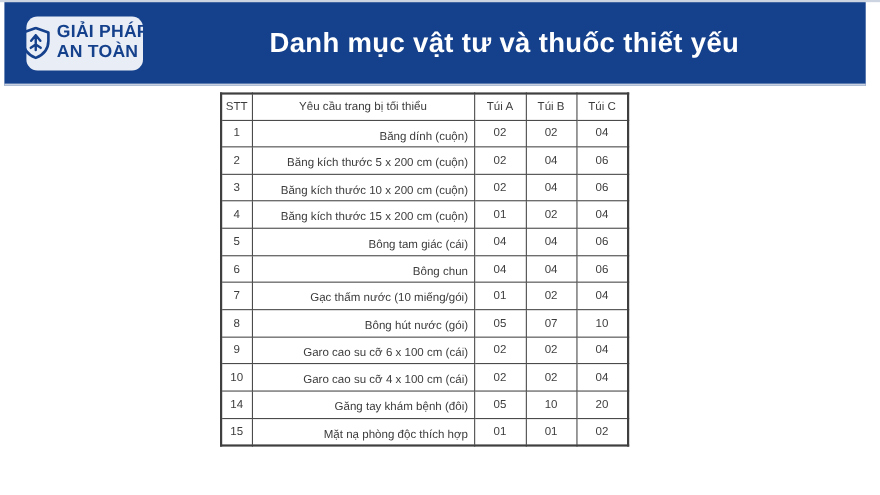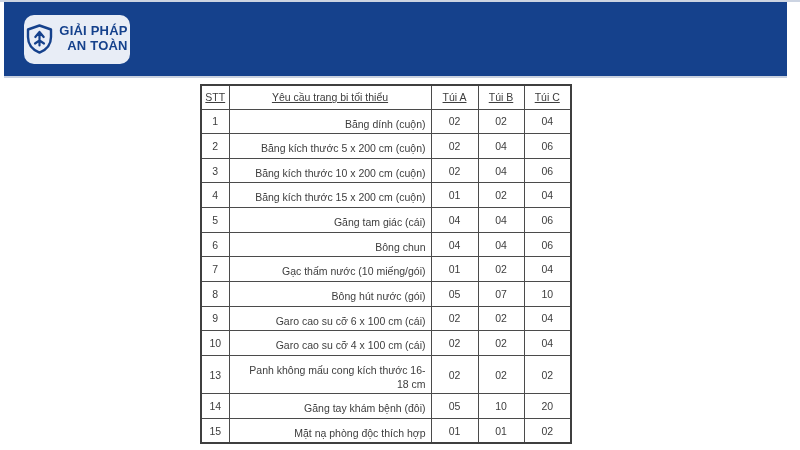--- a/index.html
+++ b/index.html
@@ -27,23 +27,23 @@
     width:106px; height:49px;
     background:#e8edf6;
     border-radius:10px;
     display:flex; align-items:center; justify-content:center;
     gap:6px; flex-shrink:0;
   }
   .logo-box svg { display:block; }
   .logo-text {
     color:#15418c;
     font-weight:bold;
-    font-size:13px;
+    font-size:16px;
     line-height:1.15;
-    text-align:right;
+    text-align:left;
     letter-spacing:0.2px;
     white-space:nowrap;
   }
   .title-wrap { flex:1; text-align:center; }
   .page-title {
     color:#ffffff;
     font-size:25px;
     font-weight:bold;
     letter-spacing:0.3px;
   }
@@ -55,21 +55,21 @@
     table-layout:fixed;
     color:#3d3d3d;
     border:2px solid #3f3f3f;
   }
   .doc-table th, .doc-table td {
     border:1px solid #4b4b4b;
     font-size:10.5px;
     font-weight:normal;
     vertical-align:middle;
   }
-  .doc-table th { height:24px; text-align:center; padding:0 2px;text-decoration:underline; }
+  .doc-table th { height:24px; text-align:center; padding:0 2px; }
   .doc-table td { height:22px; }
   .doc-table td.num { text-align:center; padding:0 2px; }
   .doc-table td.item { text-align:right; padding:8px 5px 2px 6px; line-height:1.3; }
 </style>
 </head>
 <body>
 
 <div class="top-hairline"></div>
 
 <div class="header-band">
@@ -77,20 +77,23 @@
     <span>
       <svg width="27" height="30" viewBox="0 0 27 30" fill="none">
         <path d="M13.5 1.5 L25 5.5 V13 C25 20.5 20.5 25.8 13.5 28.6 C6.5 25.8 2 20.5 2 13 V5.5 Z" stroke="#15418c" stroke-width="2.4" stroke-linejoin="round"></path>
         <path d="M13.5 21.5 V9.5 M13.5 8 L9.3 13 M13.5 8 L17.7 13 M9 19.5 L13.5 16.5 L18 19.5" stroke="#15418c" stroke-width="2.2" stroke-linecap="round" stroke-linejoin="round"></path>
       </svg>
     </span>
     <span class="logo-text">
       <span>GIẢI PHÁP</span><br>
       <span>AN TOÀN</span>
     </span>
+  </div>
+  <div class="title-wrap">
+    <span class="page-title">Danh mục vật tư và thuốc thiết yếu</span>
   </div>
 </div>
 
 <table class="doc-table">
   <colgroup>
     <col style="width:28px">
     <col style="width:202px">
     <col style="width:47px">
     <col style="width:46px">
     <col style="width:47px">
@@ -128,21 +131,21 @@
       </tr>
       <tr>
         <td class="num">4</td>
         <td class="item">Băng kích thước 15 x 200 cm (cuộn)</td>
         <td class="num">01</td>
         <td class="num">02</td>
         <td class="num">04</td>
       </tr>
       <tr>
         <td class="num">5</td>
-        <td class="item">Găng tam giác (cái)</td>
+        <td class="item">Bông tam giác (cái)</td>
         <td class="num">04</td>
         <td class="num">04</td>
         <td class="num">06</td>
       </tr>
       <tr>
         <td class="num">6</td>
         <td class="item">Bông chun</td>
         <td class="num">04</td>
         <td class="num">04</td>
         <td class="num">06</td>
@@ -169,27 +172,20 @@
         <td class="num">04</td>
       </tr>
       <tr>
         <td class="num">10</td>
         <td class="item">Garo cao su cỡ 4 x 100 cm (cái)</td>
         <td class="num">02</td>
         <td class="num">02</td>
         <td class="num">04</td>
       </tr>
       <tr>
-        <td class="num">13</td>
-        <td class="item">Panh không mấu cong kích thước 16- 18 cm</td>
-        <td class="num">02</td>
-        <td class="num">02</td>
-        <td class="num">02</td>
-      </tr>
-      <tr>
         <td class="num">14</td>
         <td class="item">Găng tay khám bệnh (đôi)</td>
         <td class="num">05</td>
         <td class="num">10</td>
         <td class="num">20</td>
       </tr>
       <tr>
         <td class="num">15</td>
         <td class="item">Mặt nạ phòng độc thích hợp</td>
         <td class="num">01</td>

